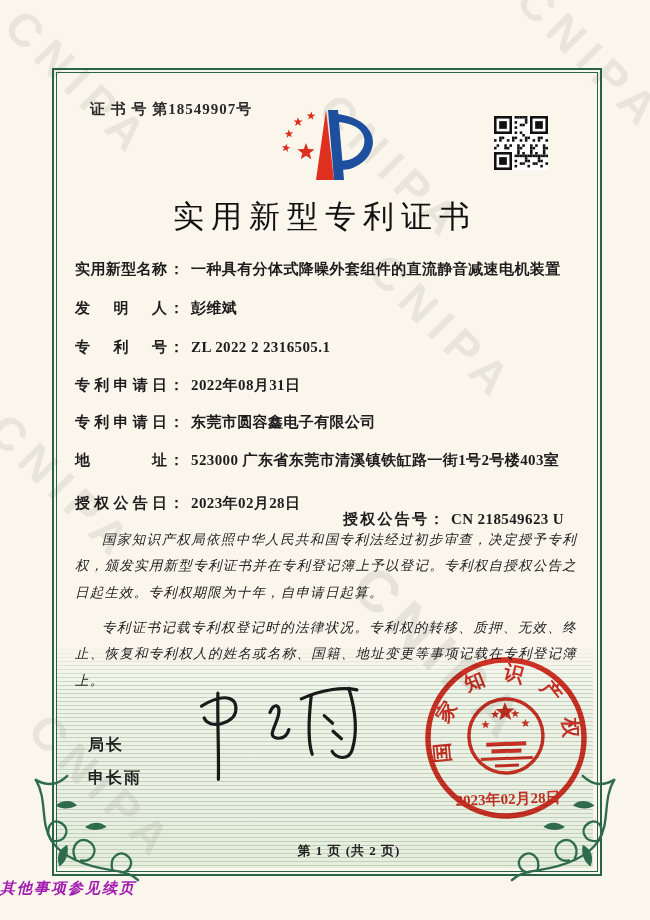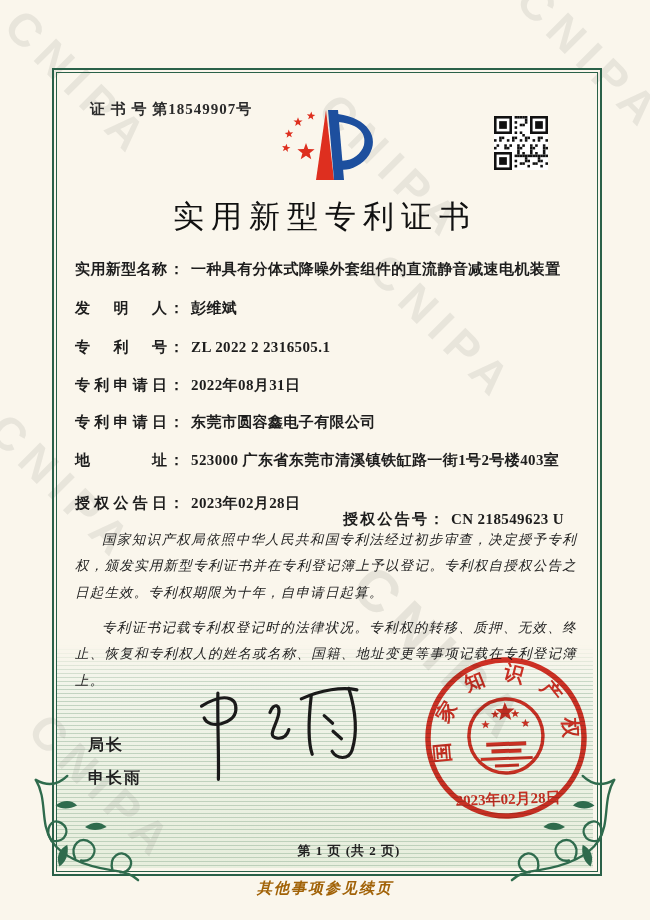--- a/index.html
+++ b/index.html
@@ -62,22 +62,22 @@
             font-size:16px; font-weight:600; color:#222; }
   .signer div { margin-bottom:12px; letter-spacing:2px; }
   .signature { position:absolute; left:175px; top:676px; z-index:5; }
   
   .seal { position:absolute; left:420px; top:652px; z-index:7;
           mix-blend-mode:multiply; transform:rotate(-2deg); opacity:0.95; }
   
   .page-num { position:absolute; left:52px; width:594px; top:842px; z-index:5;
               text-align:center; font-size:13px; letter-spacing:1px; color:#222; font-weight:600; }
   .cont-note { position:absolute; left:0; right:0; top:879px; z-index:5;
-               text-align:center; font-size:15px; font-style:italic;
-               letter-spacing:2px; color:#a16207; font-weight:600; }
+               text-align:left; font-size:15px; font-style:italic;
+               letter-spacing:2px; color:#a21caf; font-weight:600; }
 </style>
 </head>
 <body>
 
 <div class="page">
 
   <div class="wm" style="left:-14px; top:56px;">CNIPA</div>
   <div class="wm" style="left:498px; top:30px;">CNIPA</div>
   <div class="wm" style="left:300px; top:140px;">CNIPA</div>
   <div class="wm" style="left:350px; top:300px;">CNIPA</div>

